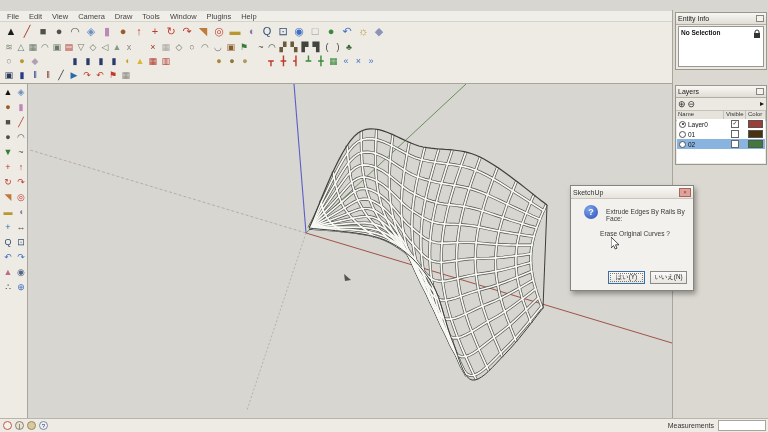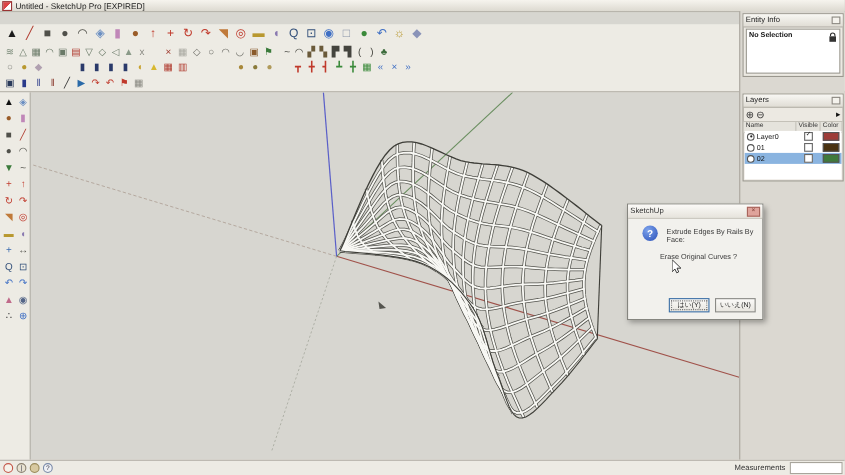--- a/index.html
+++ b/index.html
@@ -92,25 +92,32 @@
   #dlg-buttons{position:absolute;right:6px;bottom:6px;display:flex;gap:5px;}
   .dlg-btn{width:37px;height:13px;font-size:6.3px;font-family:"Liberation Sans",sans-serif;
     background:linear-gradient(#fbfaf8,#e8e6e0);border:1px solid #8a8a86;color:#222;padding:0;cursor:default;}
   .dlg-btn.focused{border:1px solid #3a6ea5;outline:1px dotted #777;outline-offset:-3px;}
 </style>
 </head>
 <body>
 
 <div class="screen">
 
-  <div id="titlebar">
-    <span id="app-icon"></span>
-    <span id="title-text">Untitled - SketchUp Pro [EXPIRED]</span>
-  </div>
-
+
+  <div id="menubar">
+      <span class="menu-item">File</span>
+      <span class="menu-item">Edit</span>
+      <span class="menu-item">View</span>
+      <span class="menu-item">Camera</span>
+      <span class="menu-item">Draw</span>
+      <span class="menu-item">Tools</span>
+      <span class="menu-item">Window</span>
+      <span class="menu-item">Plugins</span>
+      <span class="menu-item">Help</span>
+    </div>
 
   <div id="toolbar-area">
       <span class="ticon big" style="left: 3px; top: 2px; color: rgb(27, 27, 27);">▲</span>
       <span class="ticon big" style="left: 19px; top: 2px; color: rgb(176, 58, 46);">╱</span>
       <span class="ticon big" style="left: 35px; top: 2px; color: rgb(80, 80, 74);">■</span>
       <span class="ticon big" style="left: 51px; top: 2px; color: rgb(80, 80, 74);">●</span>
       <span class="ticon big" style="left: 67px; top: 2px; color: rgb(80, 80, 74);">◠</span>
       <span class="ticon big" style="left: 83px; top: 2px; color: rgb(107, 143, 194);">◈</span>
       <span class="ticon big" style="left: 99px; top: 2px; color: rgb(192, 135, 184);">▮</span>
       <span class="ticon big" style="left: 115px; top: 2px; color: rgb(154, 92, 40);">●</span>

